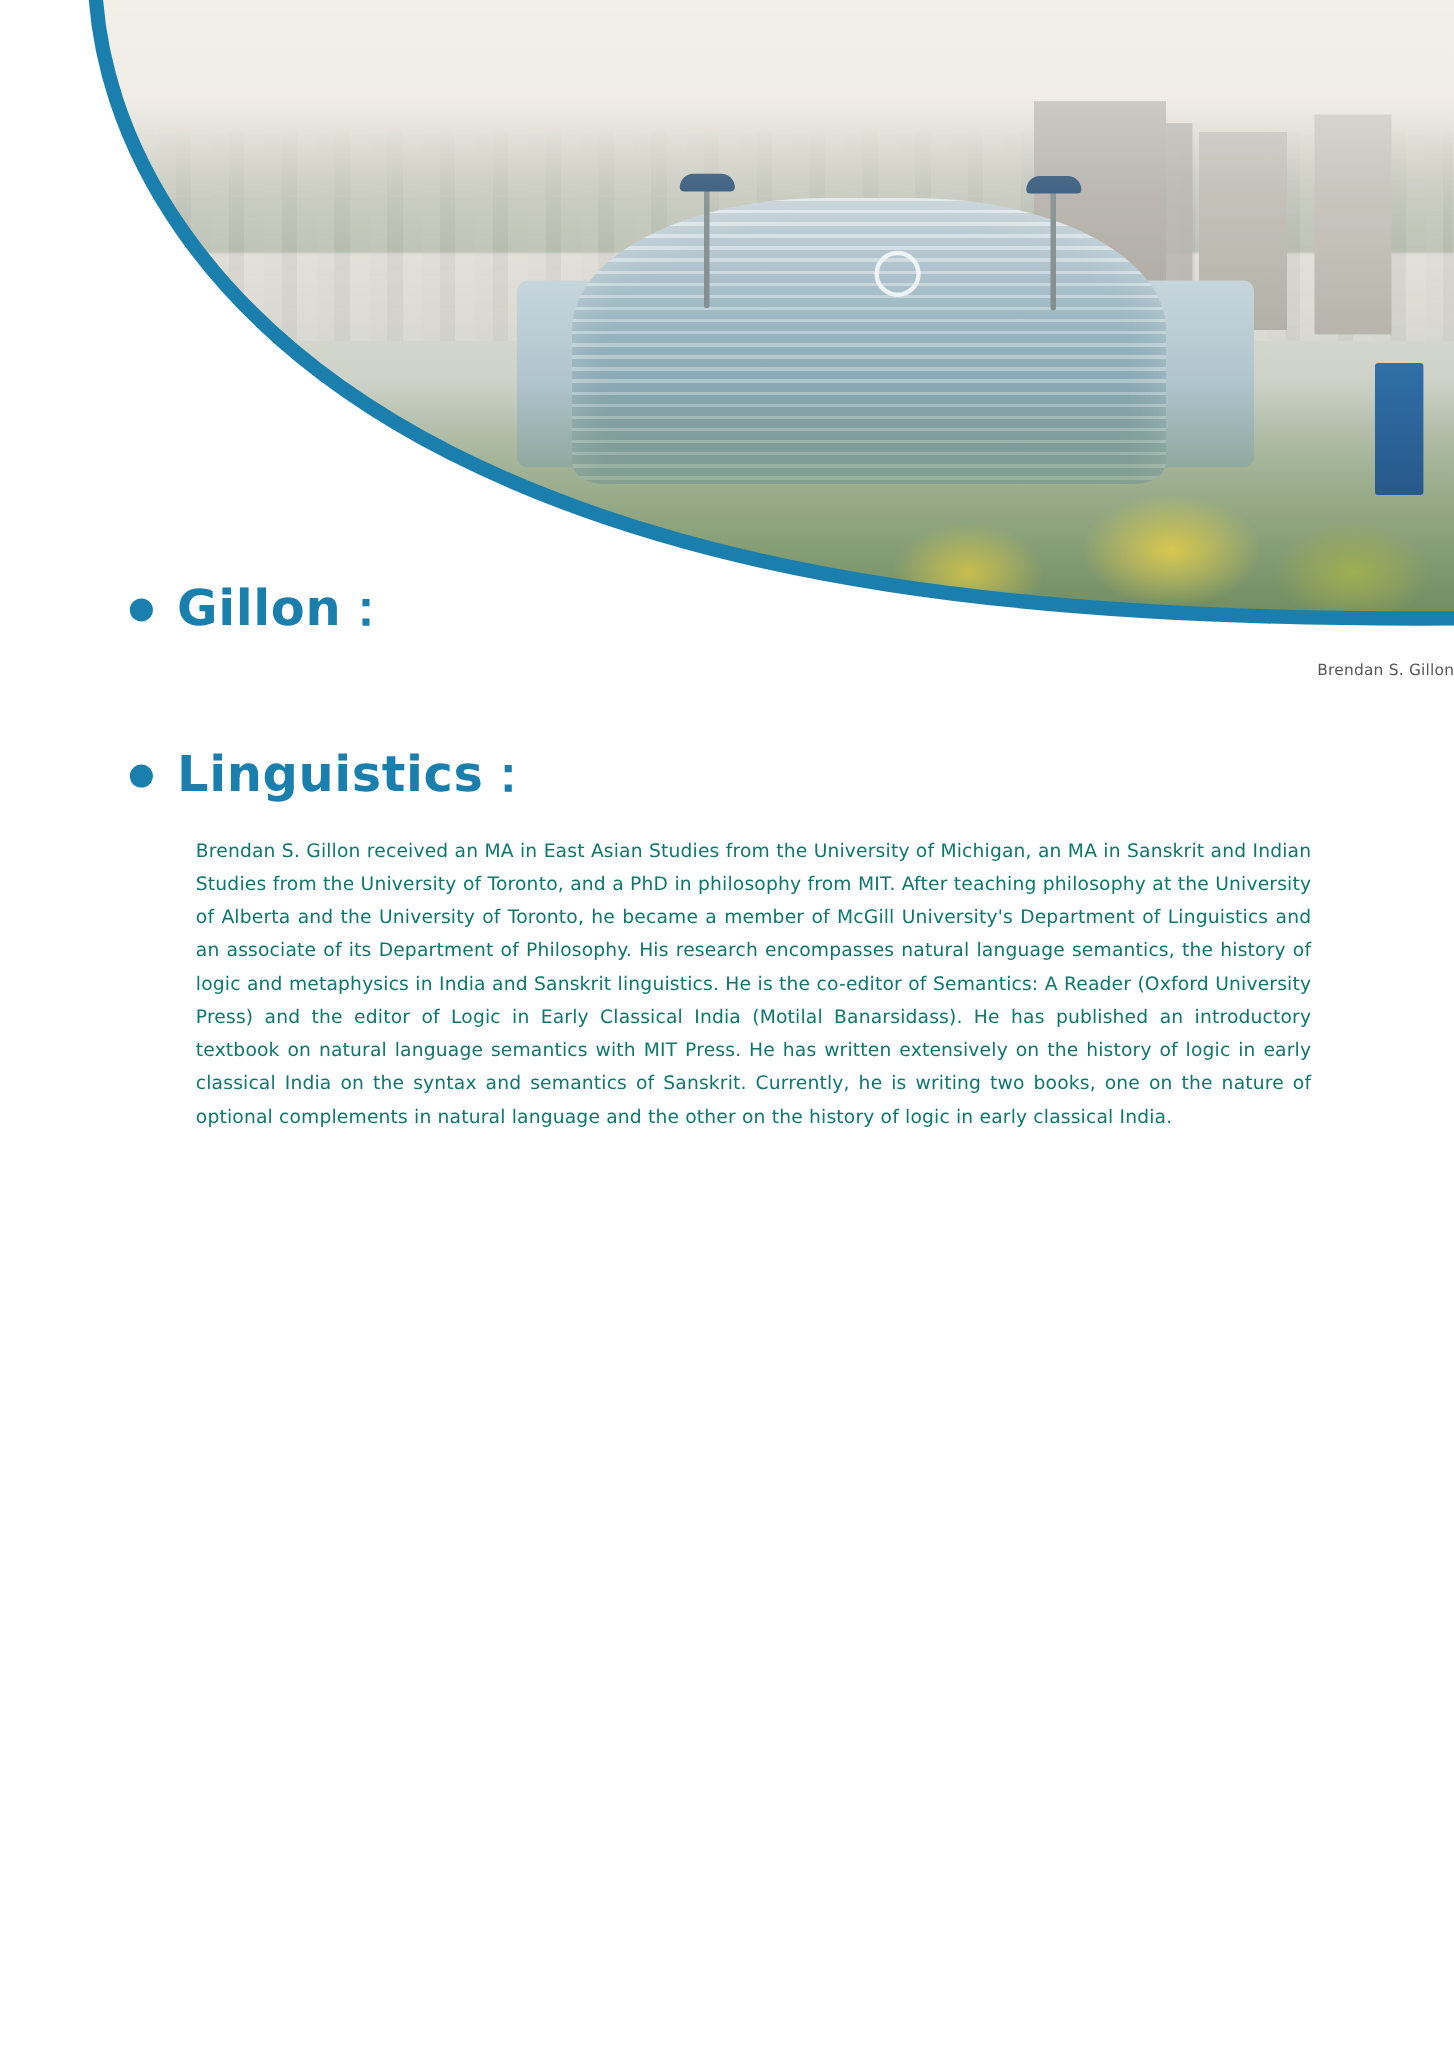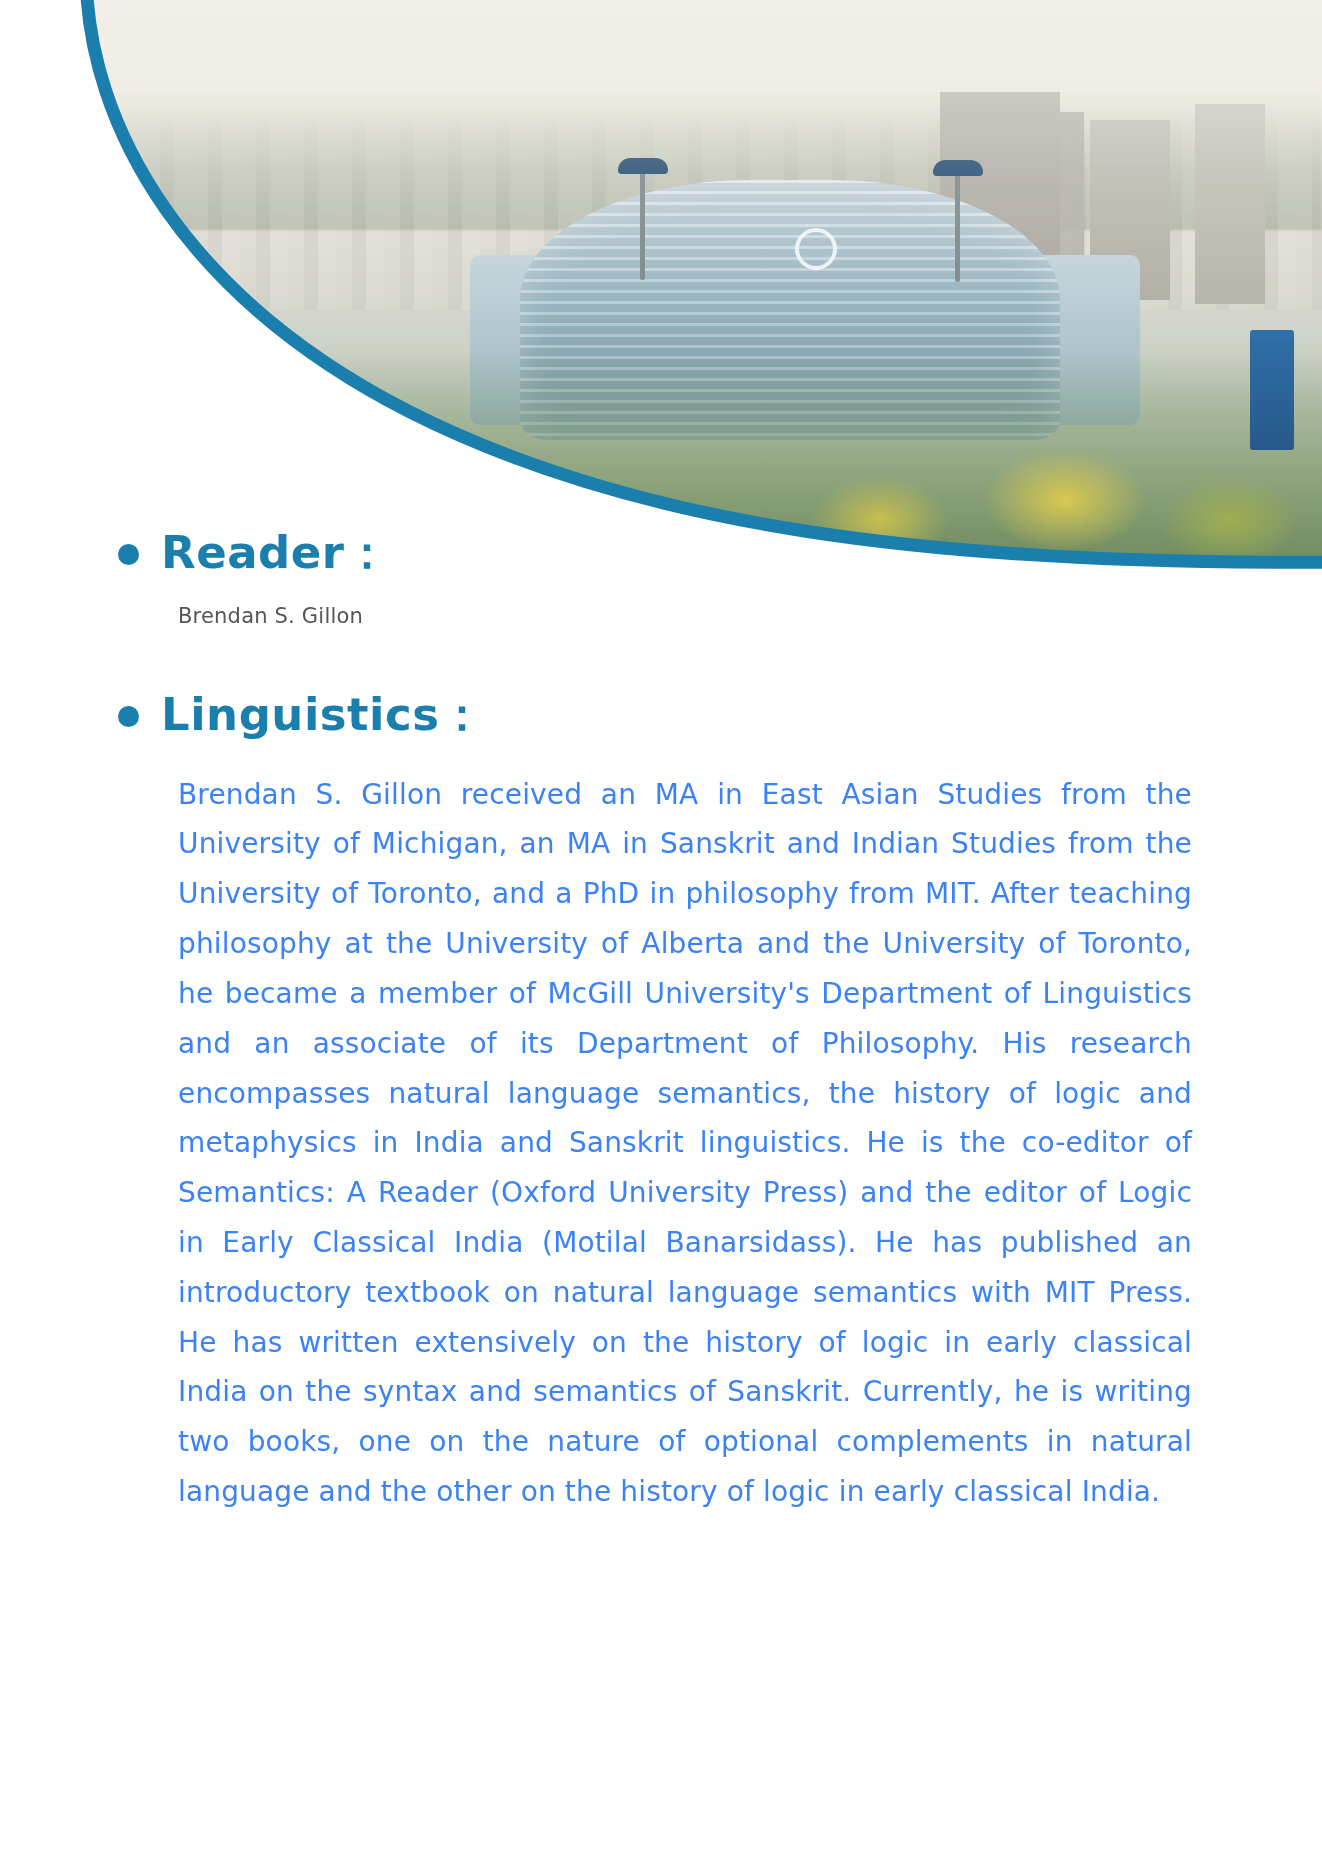--- a/index.html
+++ b/index.html
@@ -226,35 +226,36 @@
     font-weight: bold;
     color: #1a7fad;
     letter-spacing: 0.5px;
     line-height: 1.1;
   }
   .speaker-lines {
     padding-left: 178px;
     margin-top: 22px;
   }
   .speaker-line {
-    font-size: 21px;
+    font-size: 14px;
     color: #565656;
     line-height: 1.55;
     letter-spacing: .2px;
+    text-align: right;
   }
   .section-intro {
     margin-top: 58px;
   }
   .intro-body {
     padding-left: 178px;
     padding-right: 130px;
     margin-top: 30px;
-    font-size: 28px;
+    font-size: 17px;
     line-height: 1.78;
-    color: #3b82f6;
+    color: #0f766e;
     text-align: justify;
     text-justify: inter-word;
     letter-spacing: .15px;
   }
 </style>
 </head>
 <body>
 
 <div class="banner">
   <div class="photo">
@@ -287,21 +288,21 @@
 
     <path d="M 86,-30 C 86,130 190,300 410,412 C 636,526 930,566 1340,562" fill="none" stroke="#1a7fad" stroke-width="13"></path>
   </svg>
 </div>
 
 <div class="content">
 
   <div class="section section-speaker">
     <div class="bullet-heading">
       <span class="bullet-dot"></span>
-      <span class="heading-text">Reader：</span>
+      <span class="heading-text">Gillon：</span>
     </div>
     <div class="speaker-lines">
       <div class="speaker-line">Brendan S. Gillon</div>
     </div>
   </div>
 
   <div class="section section-intro">
     <div class="bullet-heading">
       <span class="bullet-dot"></span>
       <span class="heading-text">Linguistics：</span>

